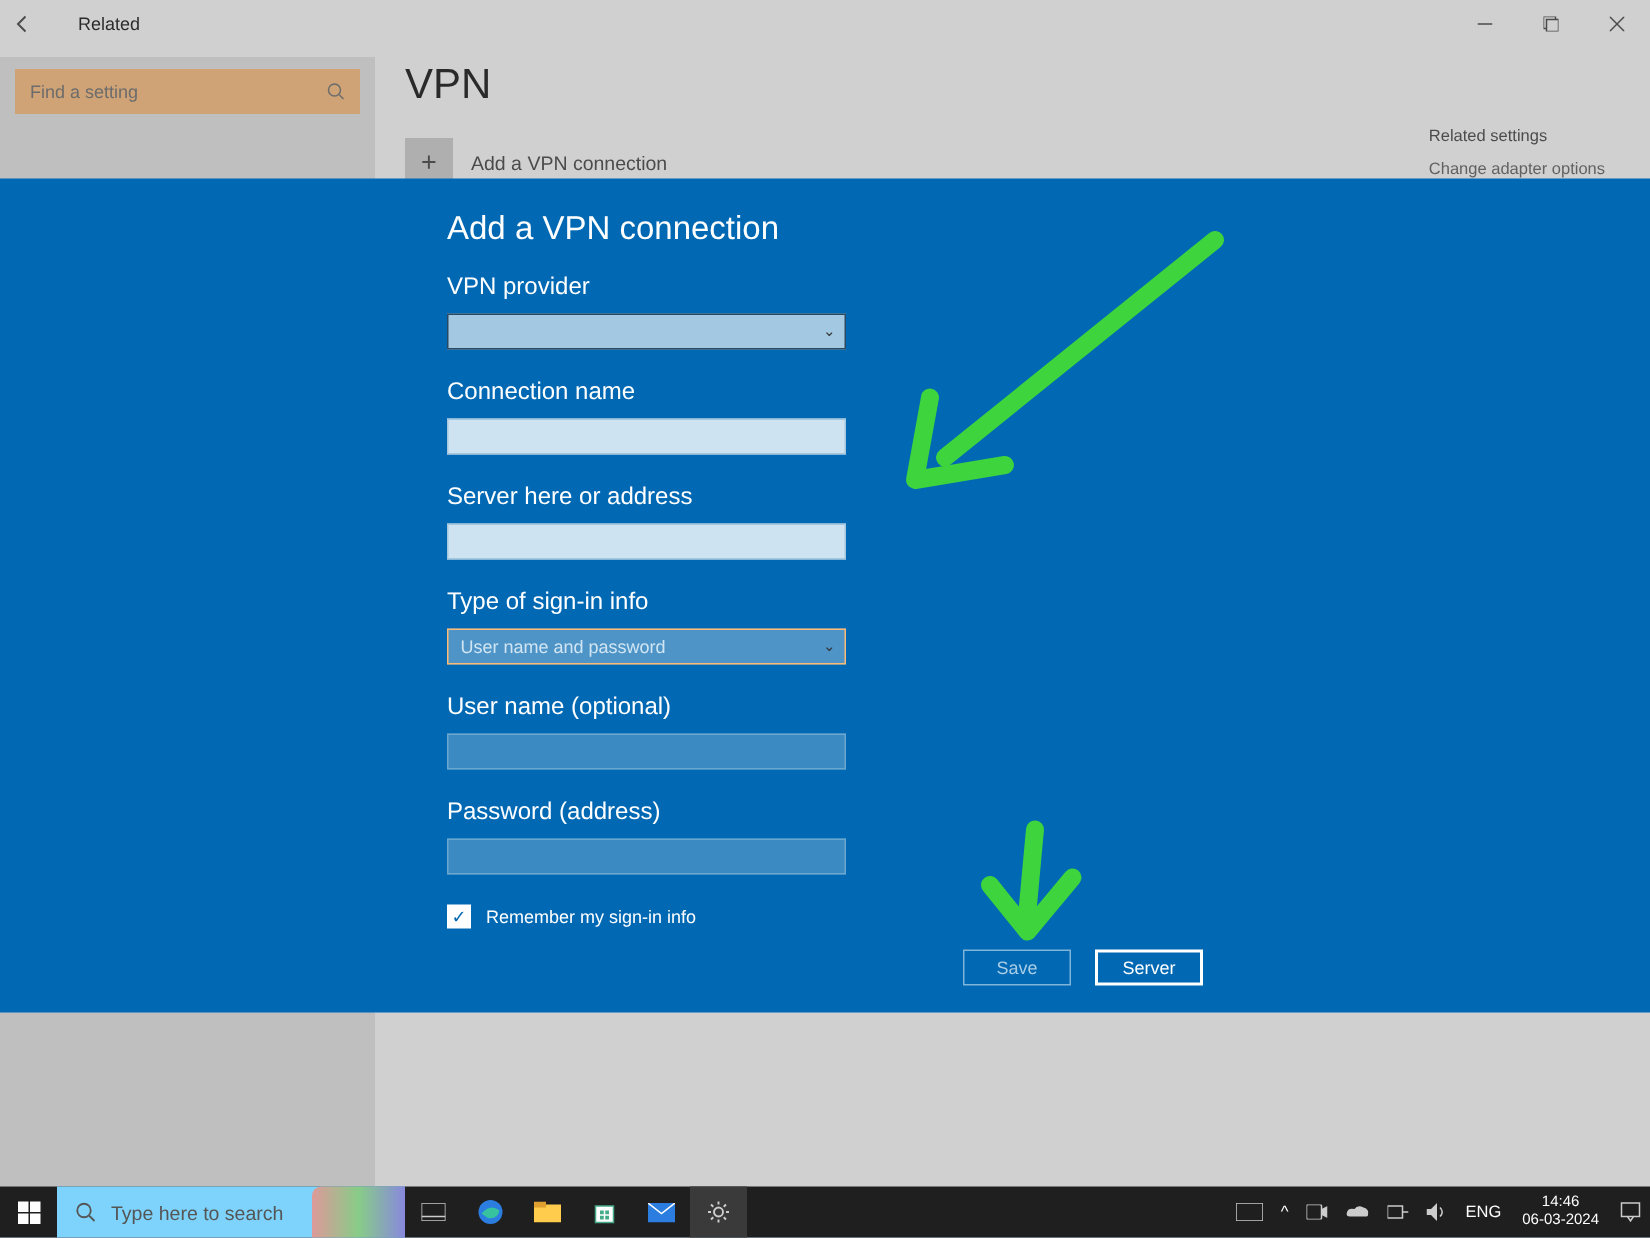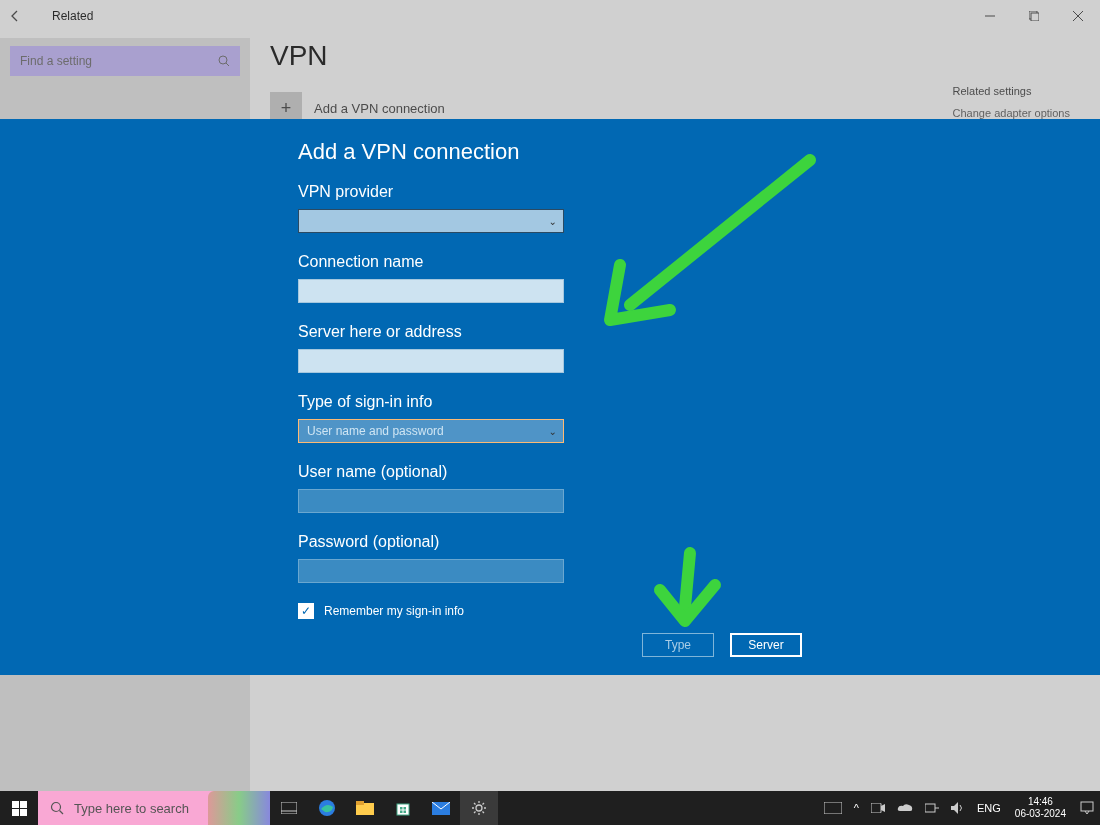--- a/index.html
+++ b/index.html
@@ -10,21 +10,21 @@
 .dim-overlay { position:absolute; inset:0; background:rgba(120,120,120,0.35); pointer-events:none; z-index:5; }
 
 .titlebar { height:32px; display:flex; align-items:center; padding-left:8px; }
 .titlebar .back { width:28px; text-align:center; font-size:14px; }
 .titlebar .title { font-size:12px; margin-left:16px; }
 .win-controls { position:absolute; right:0; top:0; display:flex; }
 .win-controls div { width:44px; height:32px; display:flex; align-items:center; justify-content:center; font-size:12px; }
 
 .sidebar { position:absolute; left:0; top:38px; width:250px; background:#e5e5e5; height:calc(100% - 38px - 34px); }
 .home-row { height:36px; display:flex; align-items:center; padding-left:16px; gap:14px; font-size:13px; }
-.search-box { margin:8px 10px; height:30px; background:#c4b5fd; display:flex; align-items:center; padding:0 10px; font-size:12px; color:#666; justify-content:space-between; }
+.search-box { margin:8px 10px; height:30px; background:#fdba74; display:flex; align-items:center; padding:0 10px; font-size:12px; color:#666; justify-content:space-between; }
 
 .main { position:absolute; left:270px; top:40px; right:0; }
 .main h1 { font-weight:400; font-size:28px; margin-bottom:20px; }
 .add-vpn-row { display:flex; align-items:center; gap:12px; margin-top:12px; font-size:13px; color:#333; }
 .plus-box { width:32px; height:32px; background:#ccc; display:flex; align-items:center; justify-content:center; font-size:18px; }
 
 .related { position:absolute; right:30px; top:85px; font-size:11px; }
 .related .hdr { color:#333; margin-bottom:10px; }
 .related .link { color:#555; }
 
@@ -44,21 +44,21 @@
 
 .modal-buttons { position:absolute; right:298px; bottom:18px; display:flex; gap:16px; }
 .mbtn { width:72px; height:24px; border:1px solid #7fb5d9; background:transparent; color:#a8cde6; font-size:12px; display:flex; align-items:center; justify-content:center; }
 .mbtn.cancel { border:2px solid #fff; color:#fff; }
 
 
 .taskbar { position:absolute; left:0; right:0; bottom:0; height:34px; background:#1f1f1f; display:flex; align-items:center; z-index:20; }
 .start { width:38px; height:34px; display:flex; align-items:center; justify-content:center; }
 .win-logo { display:grid; grid-template-columns:7px 7px; grid-template-rows:7px 7px; gap:1px; }
 .win-logo div { background:#fff; }
-.tb-search { width:232px; height:34px; background:#f9a8d4; display:flex; align-items:center; padding:0 12px; gap:10px; font-size:13px; color:#555; position:relative; }
+.tb-search { width:232px; height:34px; background:#7dd3fc; display:flex; align-items:center; padding:0 12px; gap:10px; font-size:13px; color:#555; position:relative; }
 .tb-search .holi { position:absolute; right:0; top:0; bottom:0; width:62px; background:linear-gradient(90deg,#d99,#8c8,#88d); border-radius:6px 0 0 0; }
 .tb-icons { display:flex; }
 .tb-icons .ic { width:38px; height:34px; display:flex; align-items:center; justify-content:center; font-size:15px; }
 .tb-icons .ic.active { background:#3a3a3a; }
 .tray { margin-left:auto; display:flex; align-items:center; color:#fff; font-size:11px; }
 .tray .t { padding:0 6px; }
 .clock { text-align:center; line-height:12px; padding:0 8px; font-size:10px; }
 
 
 .arrow { position:absolute; z-index:15; pointer-events:none; }
@@ -154,32 +154,32 @@
         <span class="chev">⌄</span>
       </div>
     </div>
 
     <div class="field-group">
       <div class="field-label">User name (optional)</div>
       <div class="textinput dim"></div>
     </div>
 
     <div class="field-group">
-      <div class="field-label">Password (optional)</div>
+      <div class="field-label">Password (address)</div>
       <div class="textinput dim"></div>
     </div>
 
     <div class="chk-row">
       <div class="chk">✓</div>
       <span>Remember my sign-in info</span>
     </div>
   </div>
 
   <div class="modal-buttons">
-    <div class="mbtn">Type</div>
+    <div class="mbtn">Save</div>
     <div class="mbtn cancel">Server</div>
   </div>
 </div>
 
 <svg class="arrow" style="left:590px; top:145px;" width="240" height="200">
   <line x1="220" y1="15" x2="40" y2="160" stroke="#3dd43d" stroke-width="12" stroke-linecap="round"></line>
   <polyline points="30,120 20,175 80,165" stroke="#3dd43d" stroke-width="12" fill="none" stroke-linecap="round" stroke-linejoin="round"></polyline>
 </svg>
 <svg class="arrow" style="left:640px; top:545px;" width="100" height="90">
   <line x1="50" y1="8" x2="45" y2="62" stroke="#3dd43d" stroke-width="12" stroke-linecap="round"></line>

